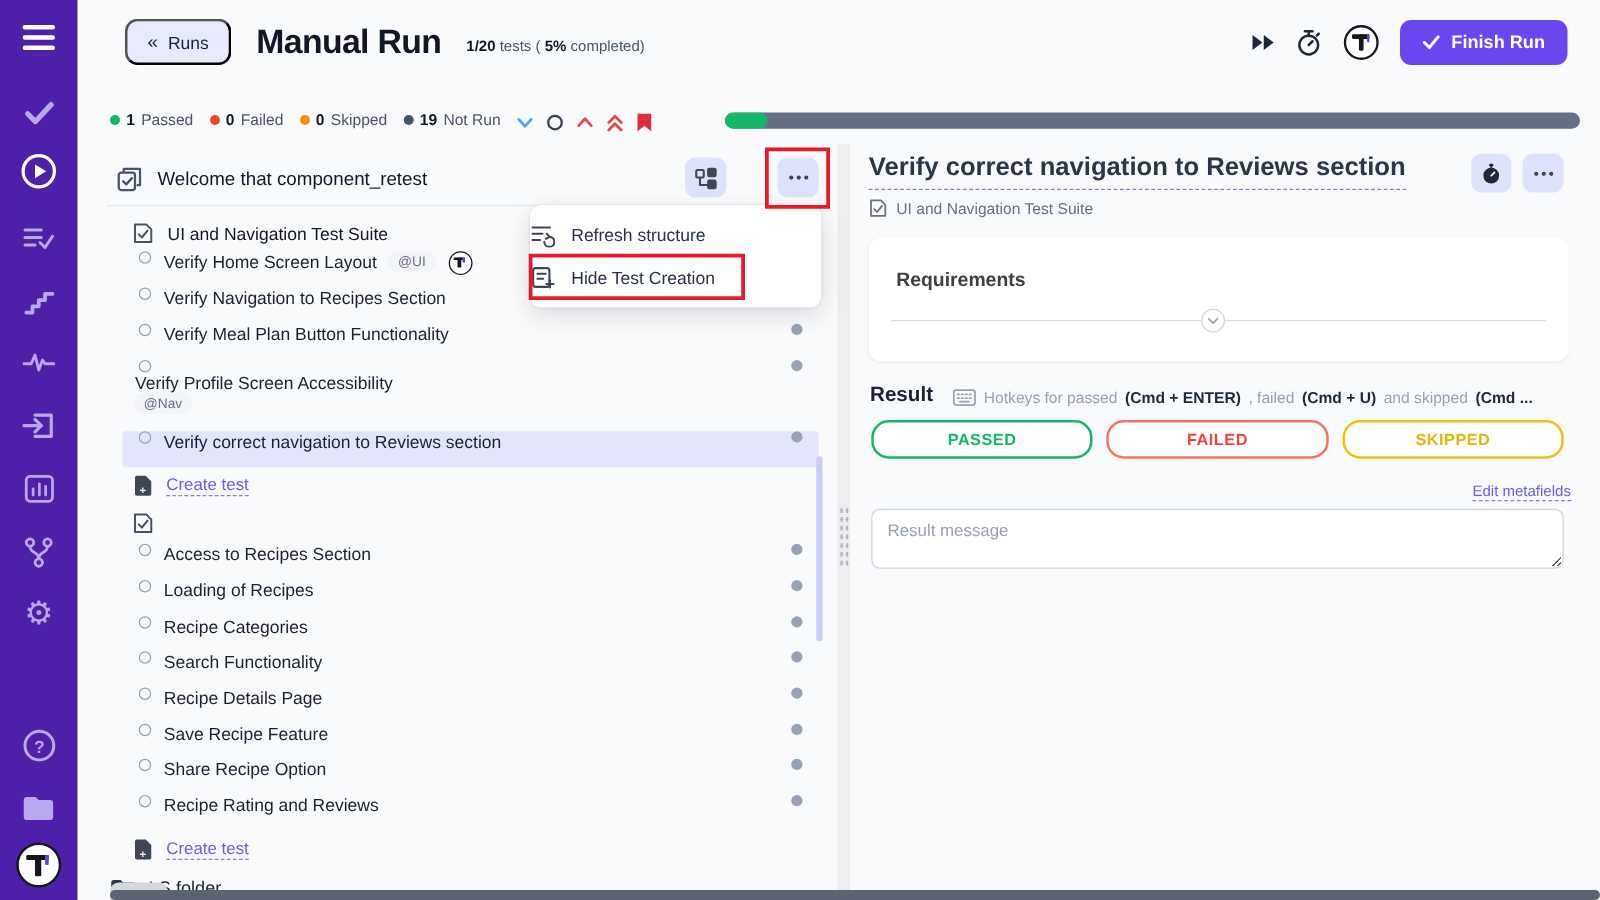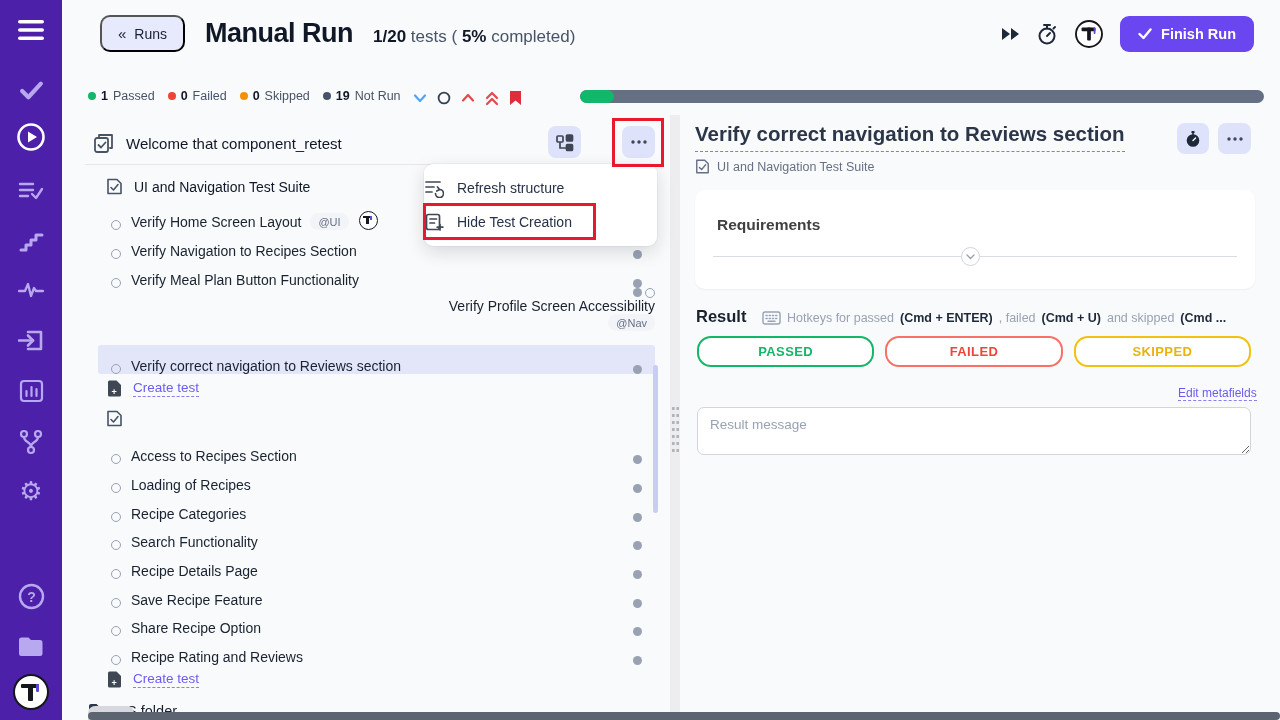--- a/index.html
+++ b/index.html
@@ -10,21 +10,21 @@
   
   .sidebar { position:absolute; left:0; top:0; width:62px; height:720px; background:#4c20a8; z-index:20; }
   .sb-ic { position:absolute; left:0; width:62px; display:flex; justify-content:center; align-items:center; }
   .gear-uni { color:#b7a8ef; font-size:26px; line-height:1; font-family:"DejaVu Sans",sans-serif; }
 
   
   .hdr { position:absolute; left:100px; top:15px; display:flex; align-items:center; gap:20px; }
   .runs-btn { display:flex; align-items:center; gap:8px; background:#e7e9fc; border-radius:10px; padding:8px 16px; font-size:14px; color:#182230; cursor:pointer; }
   .runs-chev { font-size:15px; color:#182230; }
   .page-title { font-size:27px; font-weight:800; color:#101828; letter-spacing:-0.5px; }
-  .title-meta { font-size:17px; color:#475467; margin-top:6px; }
+  .title-meta { font-size:12px; color:#475467; margin-top:6px; }
   .title-meta b { color:#101828; }
   .hdr-right { position:absolute; top:16px; right:26px; display:flex; align-items:center; gap:16px; }
   .finish-btn { display:flex; align-items:center; gap:9px; background:#6a46f0; color:#fff; font-size:14.5px; font-weight:700; border:none; border-radius:9px; padding:10px 18px; cursor:pointer; }
   .logo-circle { width:30px; height:30px; border-radius:50%; background:#fff; border:2.2px solid #15171c; position:relative; }
   .logo-circle .bar { position:absolute; left:5px; top:6px; width:15px; height:3.6px; background:#15171c; border-radius:1px; }
   .logo-circle .stem { position:absolute; left:10.6px; top:6px; width:4.2px; height:14px; background:#15171c; border-radius:1px; }
   .logo-circle .flag { position:absolute; left:17.5px; top:6px; width:2.8px; height:7px; background:#5b4bd4; border-radius:1px; }
   .logo-sm { transform:scale(0.93); }
 
   
@@ -39,21 +39,21 @@
   
   .tree-hdr { position:absolute; left:85px; top:122px; width:570px; height:42px; display:flex; align-items:center; }
   .tree-hdr-title { font-size:15px; color:#101828; margin-left:12px; }
   .icon-btn { width:33px; height:32px; background:#dfe2fb; border:none; border-radius:8px; display:flex; align-items:center; justify-content:center; cursor:pointer; }
   .tree-hdr .btns { position:absolute; right:0; top:4px; display:flex; gap:41px; }
   .tree-divider { position:absolute; left:85px; top:164px; width:570px; height:1px; background:#e4e7ec; }
 
   .suite-row { position:absolute; left:85px; width:570px; height:29px; display:flex; align-items:center; }
   .suite-row .lbl { font-size:14px; color:#101828; margin-left:11px; }
   .suite-row .ic { margin-left:21px; display:flex; }
-  .test-row { position:absolute; left:98px; width:557px; height:29px; display:flex; align-items:flex-end; cursor:pointer; }
+  .test-row { position:absolute; left:98px; width:557px; height:29px; display:flex; align-items:flex-start; cursor:pointer; }
   .test-row.selected { background:#e3e6f8; border-radius:3px; }
   .test-row .circ { width:10px; height:10px; border-radius:50%; border:1.6px solid #98a2b3; margin-left:13px; flex:none; }
   .test-row .lbl { font-size:14px; color:#182230; margin-left:10px; white-space:nowrap; }
   .test-row .tag { font-size:11px; color:#667085; background:#f2f4f7; border-radius:10px; padding:2.5px 8px; margin-left:9px; }
   .test-row .dotr { position:absolute; right:13px; width:9px; height:9px; border-radius:50%; background:#98a2b3; }
   .tlogo-xs { width:19px; height:19px; border-radius:50%; background:#fff; border:1.8px solid #15171c; position:relative; margin-left:10px; flex:none; }
   .tlogo-xs .bar { position:absolute; left:3px; top:3.5px; width:9px; height:2.4px; background:#15171c; }
   .tlogo-xs .stem { position:absolute; left:6.4px; top:3.5px; width:2.6px; height:8.5px; background:#15171c; }
   .tlogo-xs .flag { position:absolute; left:10.8px; top:3.5px; width:1.8px; height:4.5px; background:#5b4bd4; }
   .create-row { position:absolute; left:98px; width:557px; height:29px; display:flex; align-items:center; cursor:pointer; }

